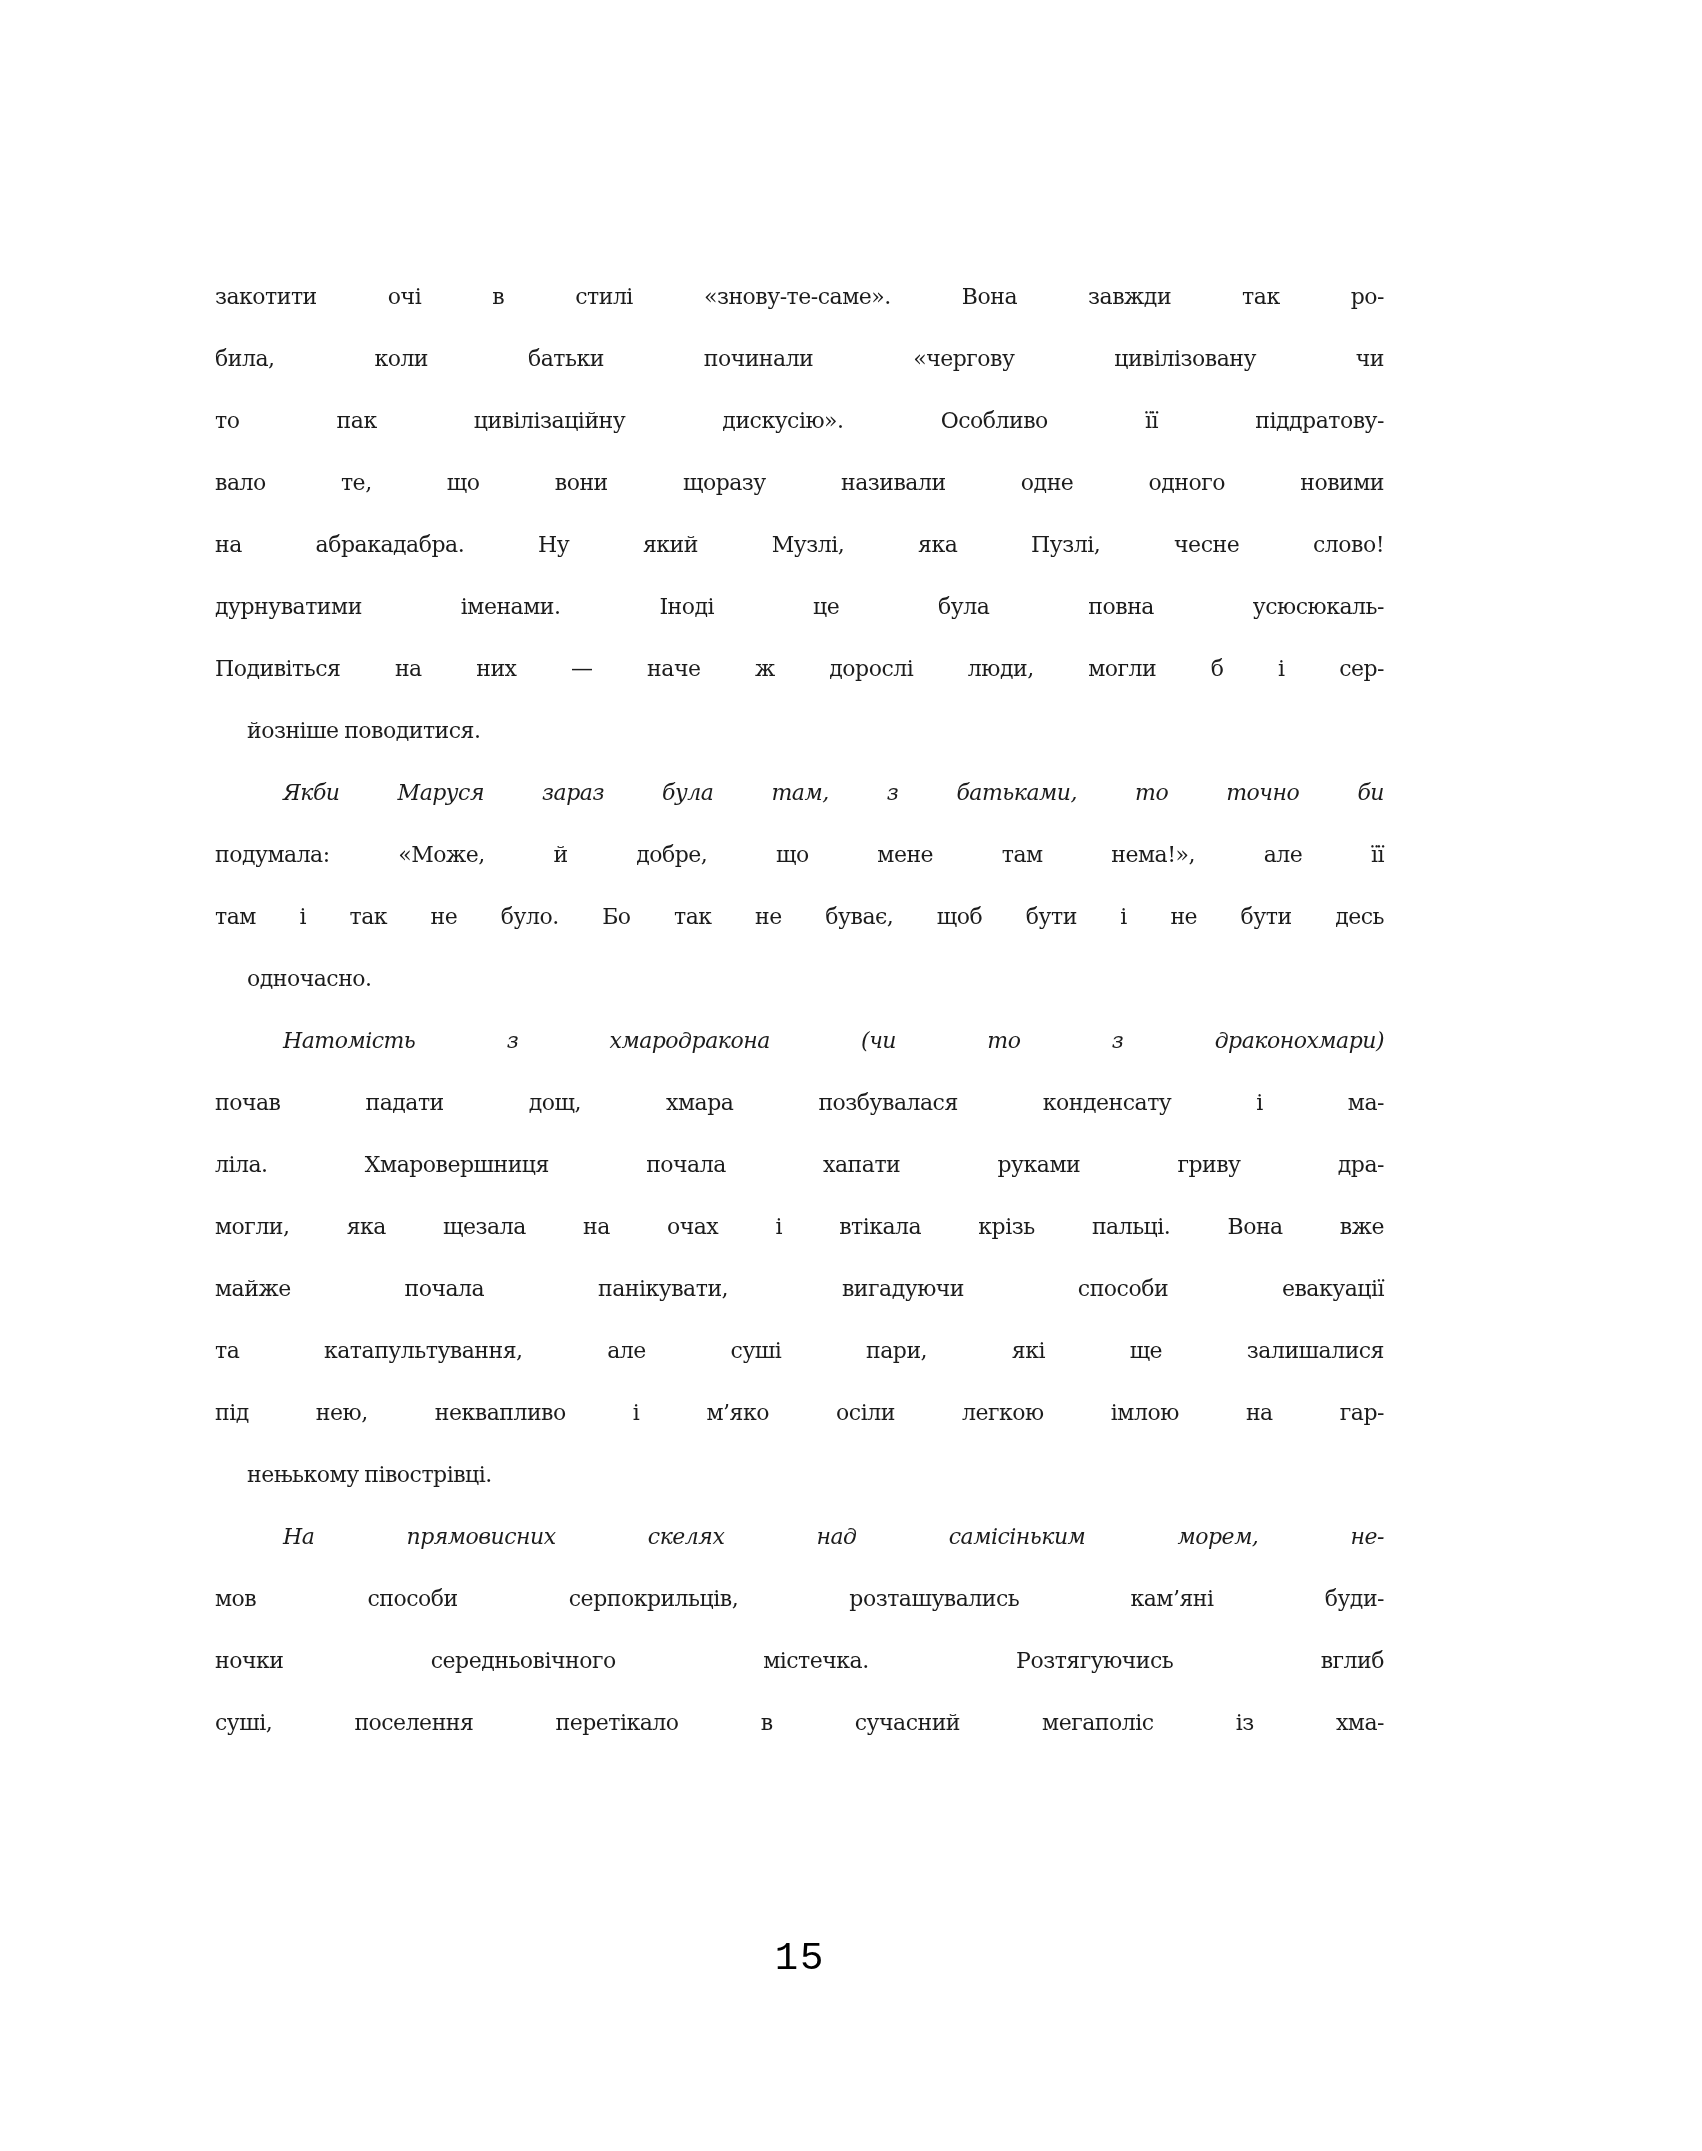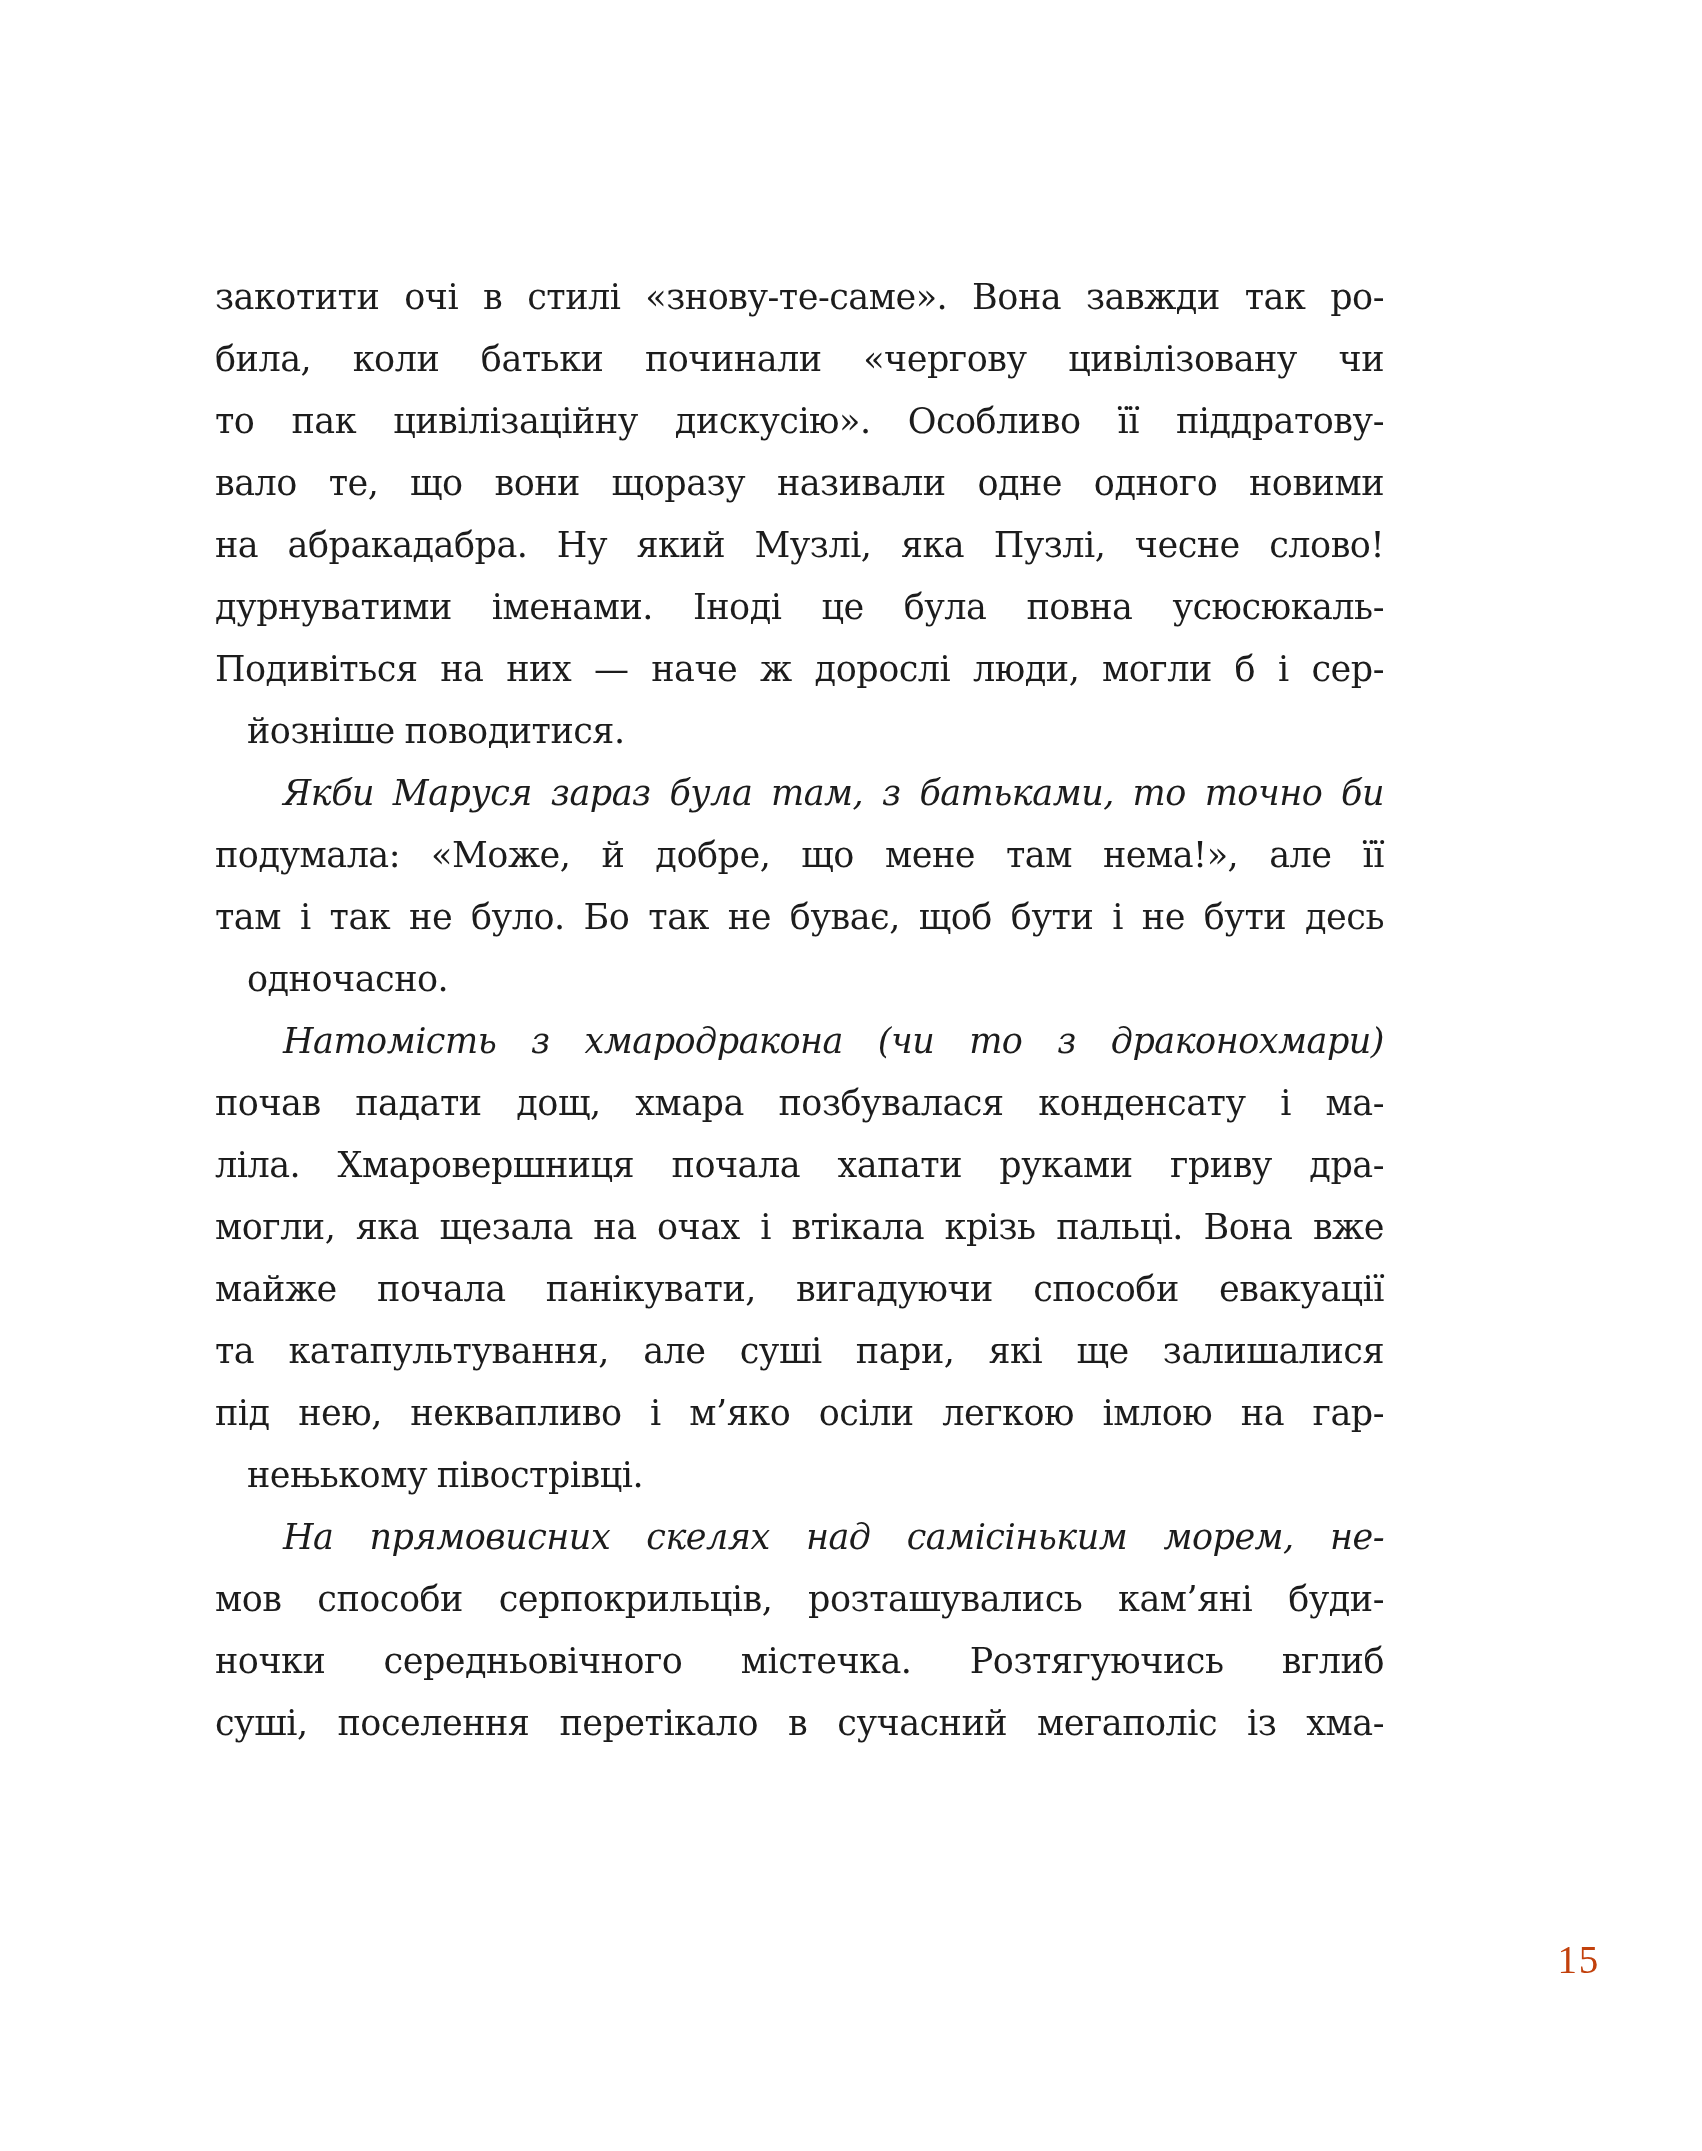--- a/index.html
+++ b/index.html
@@ -21,21 +21,21 @@
       height: 2152px;
       background: #ffffff;
     }
     .text-block {
       position: absolute;
       left: 215px;
       top: 266px;
       width: 1169px;
       color: #1c1c1c;
       font-family: "DejaVu Serif", "Liberation Serif", serif;
-      font-size: 35px;
+      font-size: 22px;
       line-height: 62px;
     }
     .line {
       display: block;
       height: 62px;
       white-space: nowrap;
       text-align: justify;
       text-align-last: justify;
       letter-spacing: -0.5px;
       word-spacing: -0.9px;
@@ -46,23 +46,23 @@
     }
     .line.last {
       text-align-last: left;
       margin-left: 32px;
     }
     .page-number {
       position: absolute;
       left: 0;
       width: 1600px;
       top: 1933px;
-      text-align: right;
-      color: #c2410c;
-      font-family: Liberation Serif, serif;
+      text-align: center;
+      color: #000000;
+      font-family: Liberation Mono, monospace;
       font-size: 39px;
       letter-spacing: 1.8px;
       line-height: 53px;
     }
   </style>
 </head>
 <body>
 
 <div class="page">
   <div class="text-block">

